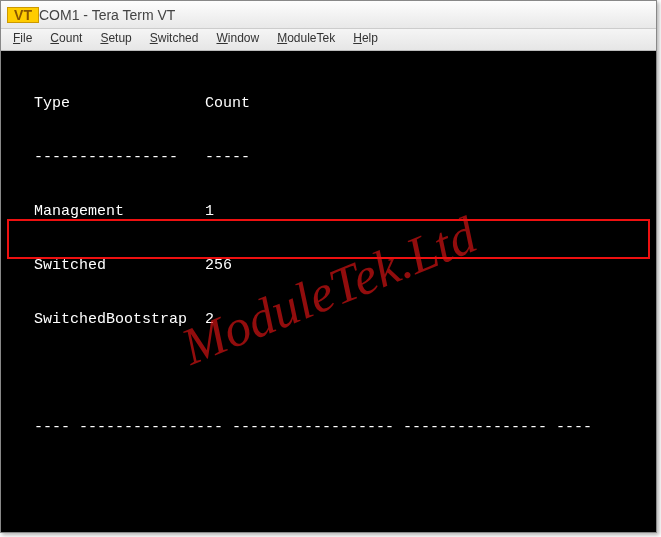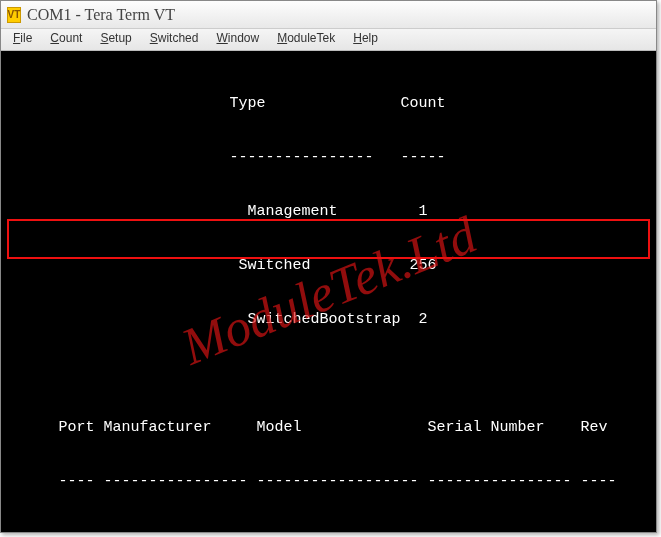--- a/index.html
+++ b/index.html
@@ -21,37 +21,35 @@
   }
   .titlebar {
     height: 28px;
     background: linear-gradient(to bottom, #fdfdfd, #e8e8e8);
     display: flex;
     align-items: center;
     padding: 0 6px;
     border-bottom: 1px solid #ccc;
   }
   .titlebar-icon {
-    width: 14px;
+    width: 32px;
     height: 16px;
     background: #ffcc00;
     border: 1px solid #cc9900;
-    margin-right: 6px;
     display: flex;
     align-items: center;
     justify-content: center;
-    font-size: 10px;
+    font-size: 14px;
     font-weight: bold;
     color: #885500;
     font-family: sans-serif;
   }
   .titlebar-text {
-    font-size: 16px;
+    font-size: 14px;
     color: #444;
-    font-family: Liberation Serif, serif;
   }
   .menubar {
     height: 22px;
     background: linear-gradient(to bottom, #f5f5f5, #e6e6e6);
     display: flex;
     padding: 0 4px;
     border-bottom: 1px solid #bbb;
     gap: 2px;
   }
   .menu-item {
@@ -70,23 +68,22 @@
     background: #000;
     color: #fff;
     font-family: "Courier New", monospace;
     font-size: 15px;
     line-height: 18px;
     padding: 8px 0 0 0;
     white-space: pre;
     position: relative;
   }
   .term-line {
-    padding: 0 24px;
+    padding: 0 15px;
     height: 18px;
-    text-align: center;
   }
   .highlight-box {
     position: absolute;
     border: 2px solid #ee1010;
     left: 6px;
     right: 6px;
     pointer-events: none;
   }
   .watermark {
     position: absolute;
@@ -119,21 +116,20 @@
     <span class="menu-item">ModuleTek</span>
     <span class="menu-item">Help</span>
   </div>
   <div class="terminal">
     <div class="term-line">  Type               Count</div>
     <div class="term-line">  ----------------   -----</div>
     <div class="term-line">  Management         1</div>
     <div class="term-line">  Switched           256</div>
     <div class="term-line">  SwitchedBootstrap  2</div>
     <div class="term-line"></div>
-    <div class="term-line">  Port Manufacturer     Model              Serial Number    Rev </div>
     <div class="term-line">  ---- ---------------- ------------------ ---------------- ----</div>
     
     
     
     
     
     
     
     
     

